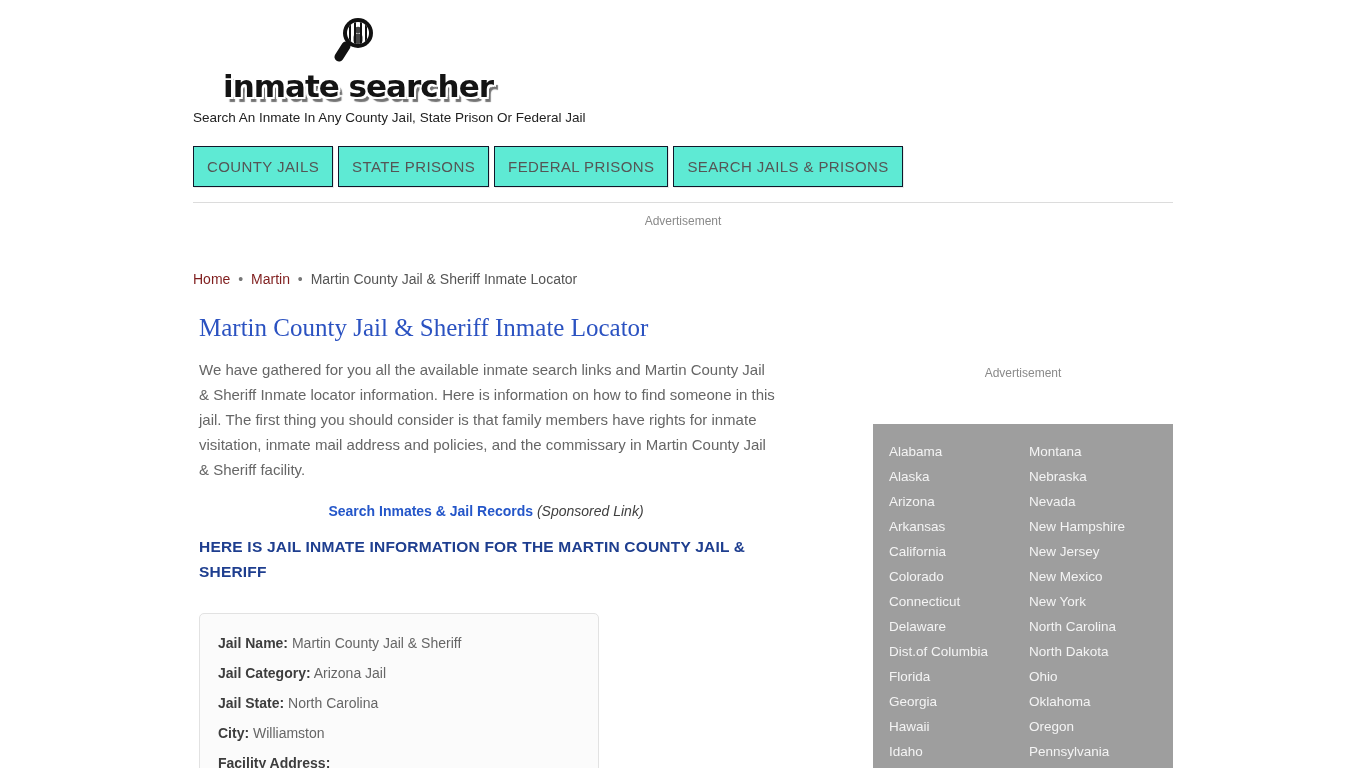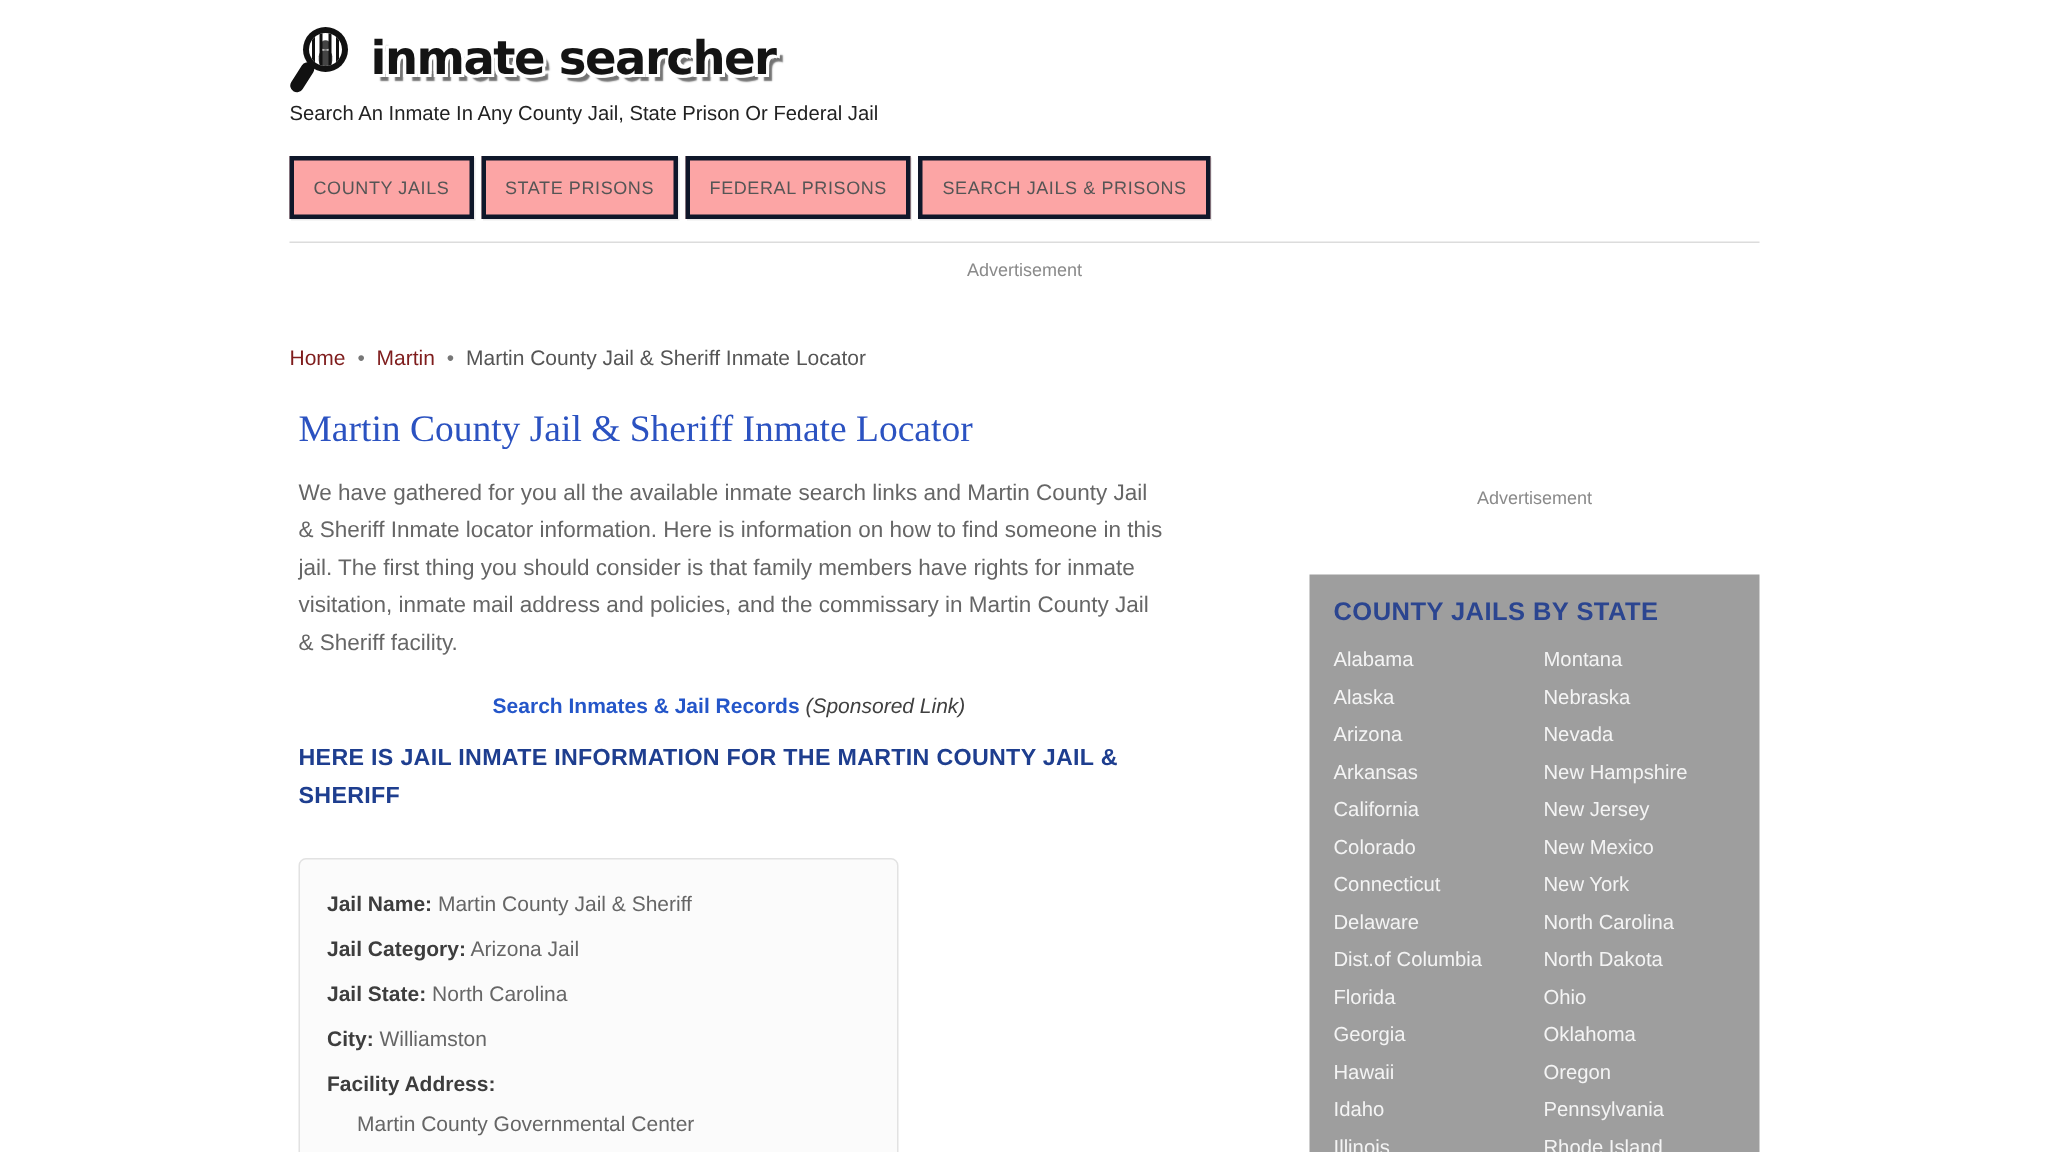--- a/index.html
+++ b/index.html
@@ -5,38 +5,38 @@
   * { margin: 0; padding: 0; box-sizing: border-box; }
   html, body {
     width: 1366px; height: 768px; overflow: hidden;
     background: #ffffff;
     font-family: "Liberation Sans", sans-serif;
   }
   .container { width: 980px; margin: 0 auto; }
 
   
   header { padding-top: 16px; }
-  .logo { display: flex; align-items: center; gap: 6px; text-decoration: none; width: 330px; }
+  .logo { display: flex; align-items: center; gap: 6px; text-decoration: none; width: 330px; flex-direction: column; }
   .logo-icon { width: 48px; height: 46px; display: inline-block; flex: 0 0 auto; }
   .logo-text {
     font-family: "DejaVu Sans", sans-serif;
     font-weight: 800; font-size: 31px; letter-spacing: -1px;
     color: #141414;
     text-shadow:
       -2px -2px 0 #fff, 2px -2px 0 #fff, -2px 2px 0 #fff, 2px 2px 0 #fff,
       0 -2px 0 #fff, 0 2px 0 #fff, -2px 0 0 #fff, 2px 0 0 #fff,
       4px 5px 1px rgba(0,0,0,0.55);
   }
   .tagline { margin-top: 6px; font-size: 13.5px; color: #222; }
 
   
   .main-nav { margin-top: 21px; display: flex; }
   .nav-btn {
-    display: inline-block; background: #fca5a5; border: 3px solid #0f172a;
-    color: #555; font-size: 12px; letter-spacing: 0.4px;
+    display: inline-block; background: #5eead4; border: 1px solid #0f172a;
+    color: #555; font-size: 15px; letter-spacing: 0.4px;
     padding: 11px 13px; margin-right: 5px; text-decoration: none;
     box-shadow: 1px 1px 0 rgba(0,0,0,0.08);
   }
   .divider { border: none; border-top: 1px solid #dcdcdc; margin-top: 15px; }
 
   
   .ad-label { text-align: center; font-size: 12px; color: #8a8a8a; }
   .top-ad { margin-top: 11px; }
 
   
@@ -196,21 +196,20 @@
 
             <div class="address-line">Martin County Governmental Center</div>
           </div>
       </div>
 
     </main>
 
     <aside class="rail">
       <div class="ad-label rail-ad">Advertisement</div>
       <div class="state-box">
-        <h3>COUNTY JAILS BY STATE</h3>
         <div class="state-list">
 
             <a href="#" class="state-link">Alabama</a>
 
             <a href="#" class="state-link">Alaska</a>
 
             <a href="#" class="state-link">Arizona</a>
 
             <a href="#" class="state-link">Arkansas</a>
 

